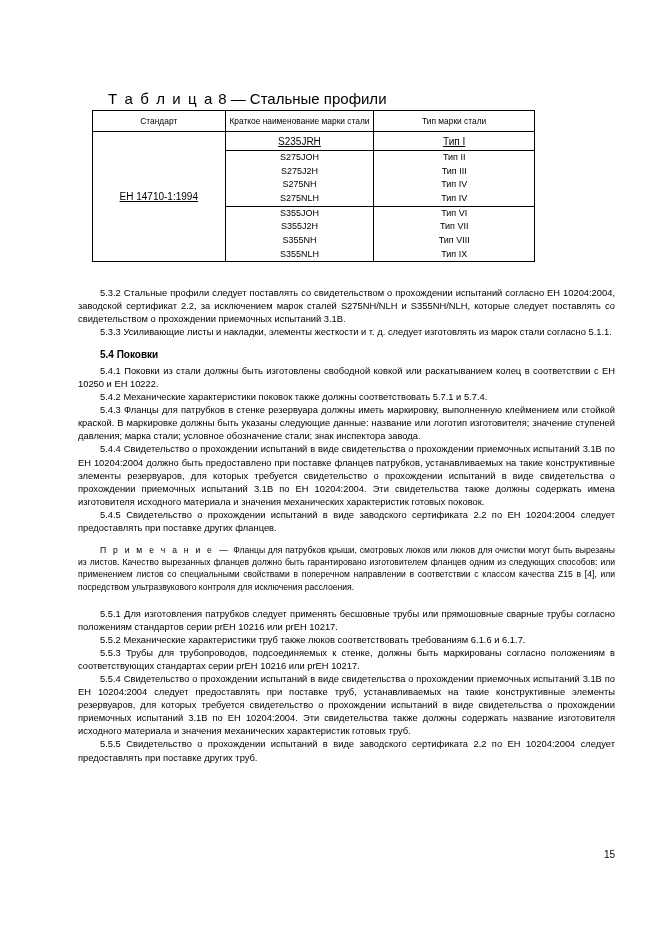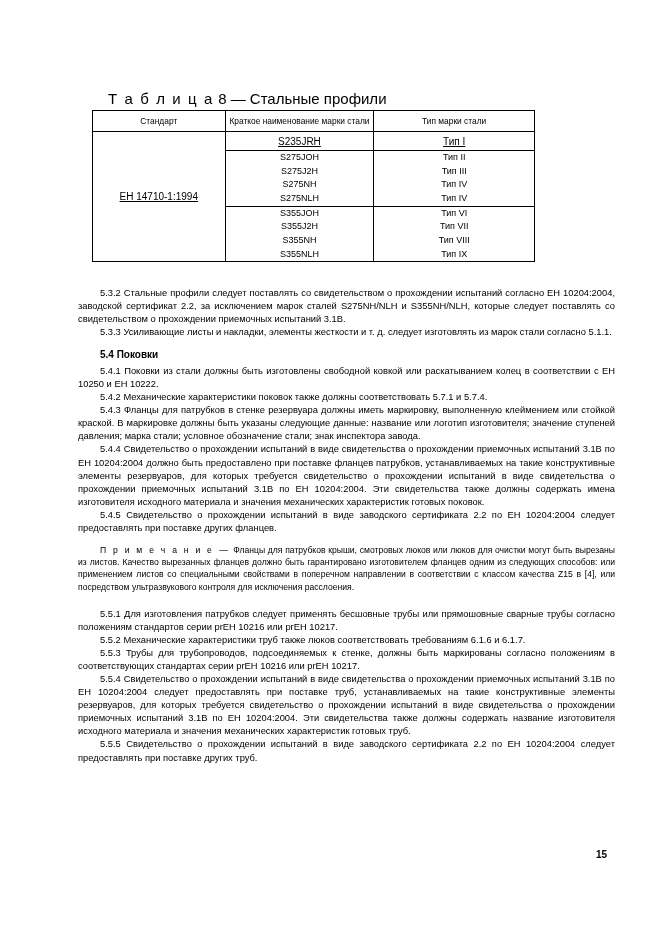--- a/index.html
+++ b/index.html
@@ -121,23 +121,23 @@
     letter-spacing: 2.1px;
   }
   .note .dash {
     letter-spacing: 0;
   }
 
   
   .folio {
     position: absolute;
     top: 849px;
-    right: 54px;
+    right: 46px;
     font-size: 10px;
-    font-weight: bold;
+    font-weight: normal;
   }
 </style>
 </head>
 <body>
 
 <div class="page">
 
 
   <div class="table-caption">
     <span class="spaced">Т а б л и ц а</span>

